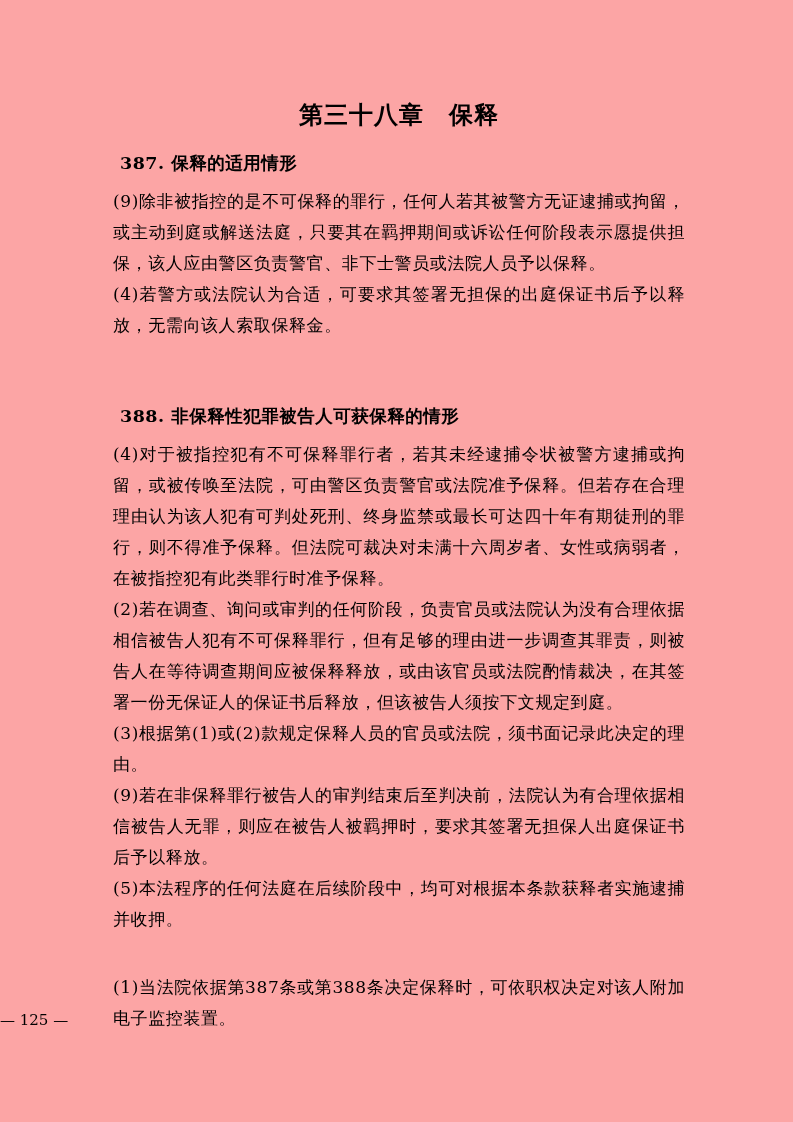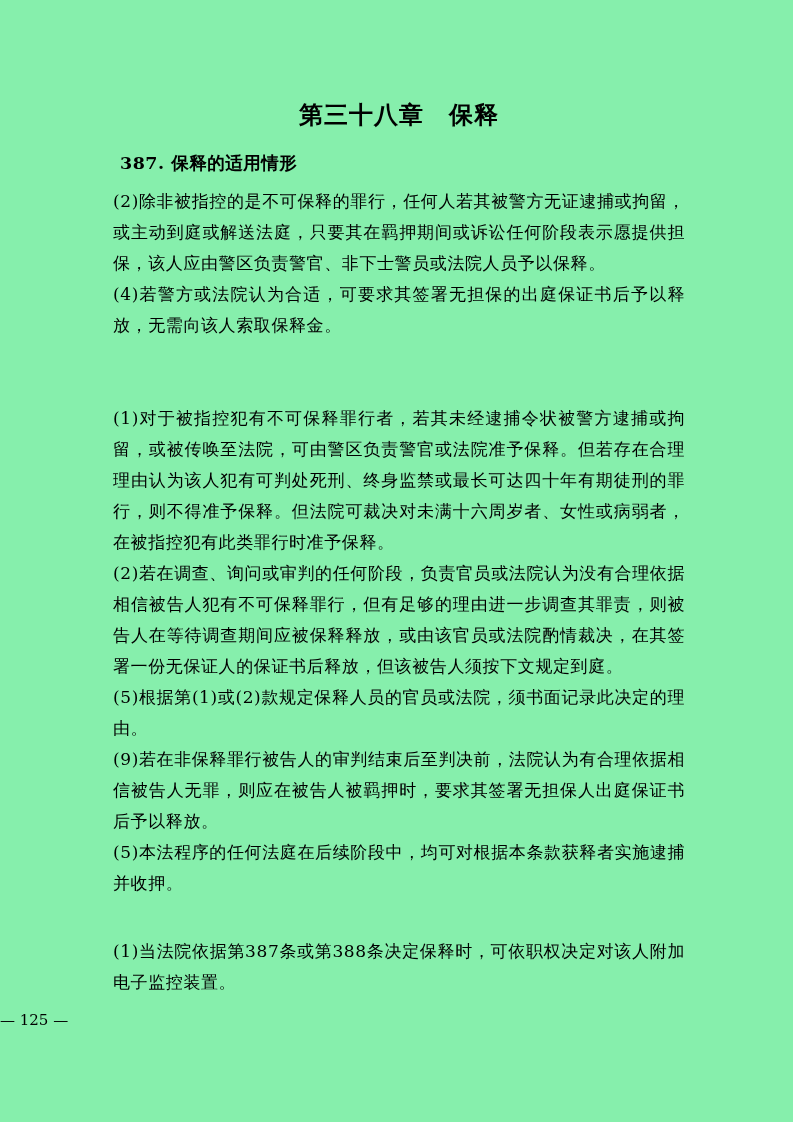--- a/index.html
+++ b/index.html
@@ -4,21 +4,21 @@
 <style>
   html, body {
     margin: 0;
     padding: 0;
     background: #ffffff;
   }
   .page {
     position: relative;
     width: 793px;
     height: 1122px;
-    background: #86efac;
+    background: #fca5a5;
     color: #000000;
     font-family: "DejaVu Serif", "Liberation Serif", serif;
     overflow: hidden;
   }
   .content {
     position: absolute;
     left: 113px;
     top: 100px;
     width: 572px;
   }
@@ -64,28 +64,29 @@
 </head>
 <body>
 
 <div class="page">
   <div class="content">
 
     <h1 class="doc-title">第三十八章　保释</h1>
 
     <section class="section">
       <h2 class="section-heading">387. 保释的适用情形</h2>
-      <p class="para">(2)除非被指控的是不可保释的罪行，任何人若其被警方无证逮捕或拘留，或主动到庭或解送法庭，只要其在羁押期间或诉讼任何阶段表示愿提供担保，该人应由警区负责警官、非下士警员或法院人员予以保释。</p>
+      <p class="para">(9)除非被指控的是不可保释的罪行，任何人若其被警方无证逮捕或拘留，或主动到庭或解送法庭，只要其在羁押期间或诉讼任何阶段表示愿提供担保，该人应由警区负责警官、非下士警员或法院人员予以保释。</p>
       <p class="para">(4)若警方或法院认为合适，可要求其签署无担保的出庭保证书后予以释放，无需向该人索取保释金。</p>
     </section>
 
     <section class="section section-gap-1">
-      <p class="para">(1)对于被指控犯有不可保释罪行者，若其未经逮捕令状被警方逮捕或拘留，或被传唤至法院，可由警区负责警官或法院准予保释。但若存在合理理由认为该人犯有可判处死刑、终身监禁或最长可达四十年有期徒刑的罪行，则不得准予保释。但法院可裁决对未满十六周岁者、女性或病弱者，在被指控犯有此类罪行时准予保释。</p>
+      <h2 class="section-heading">388. 非保释性犯罪被告人可获保释的情形</h2>
+      <p class="para">(4)对于被指控犯有不可保释罪行者，若其未经逮捕令状被警方逮捕或拘留，或被传唤至法院，可由警区负责警官或法院准予保释。但若存在合理理由认为该人犯有可判处死刑、终身监禁或最长可达四十年有期徒刑的罪行，则不得准予保释。但法院可裁决对未满十六周岁者、女性或病弱者，在被指控犯有此类罪行时准予保释。</p>
       <p class="para">(2)若在调查、询问或审判的任何阶段，负责官员或法院认为没有合理依据相信被告人犯有不可保释罪行，但有足够的理由进一步调查其罪责，则被告人在等待调查期间应被保释释放，或由该官员或法院酌情裁决，在其签署一份无保证人的保证书后释放，但该被告人须按下文规定到庭。</p>
-      <p class="para">(5)根据第(1)或(2)款规定保释人员的官员或法院，须书面记录此决定的理由。</p>
+      <p class="para">(3)根据第(1)或(2)款规定保释人员的官员或法院，须书面记录此决定的理由。</p>
       <p class="para">(9)若在非保释罪行被告人的审判结束后至判决前，法院认为有合理依据相信被告人无罪，则应在被告人被羁押时，要求其签署无担保人出庭保证书后予以释放。</p>
       <p class="para">(5)本法程序的任何法庭在后续阶段中，均可对根据本条款获释者实施逮捕并收押。</p>
     </section>
 
     <section class="section section-gap-2">
       <p class="para">(1)当法院依据第387条或第388条决定保释时，可依职权决定对该人附加电子监控装置。</p>
     </section>
 
   </div>
 

